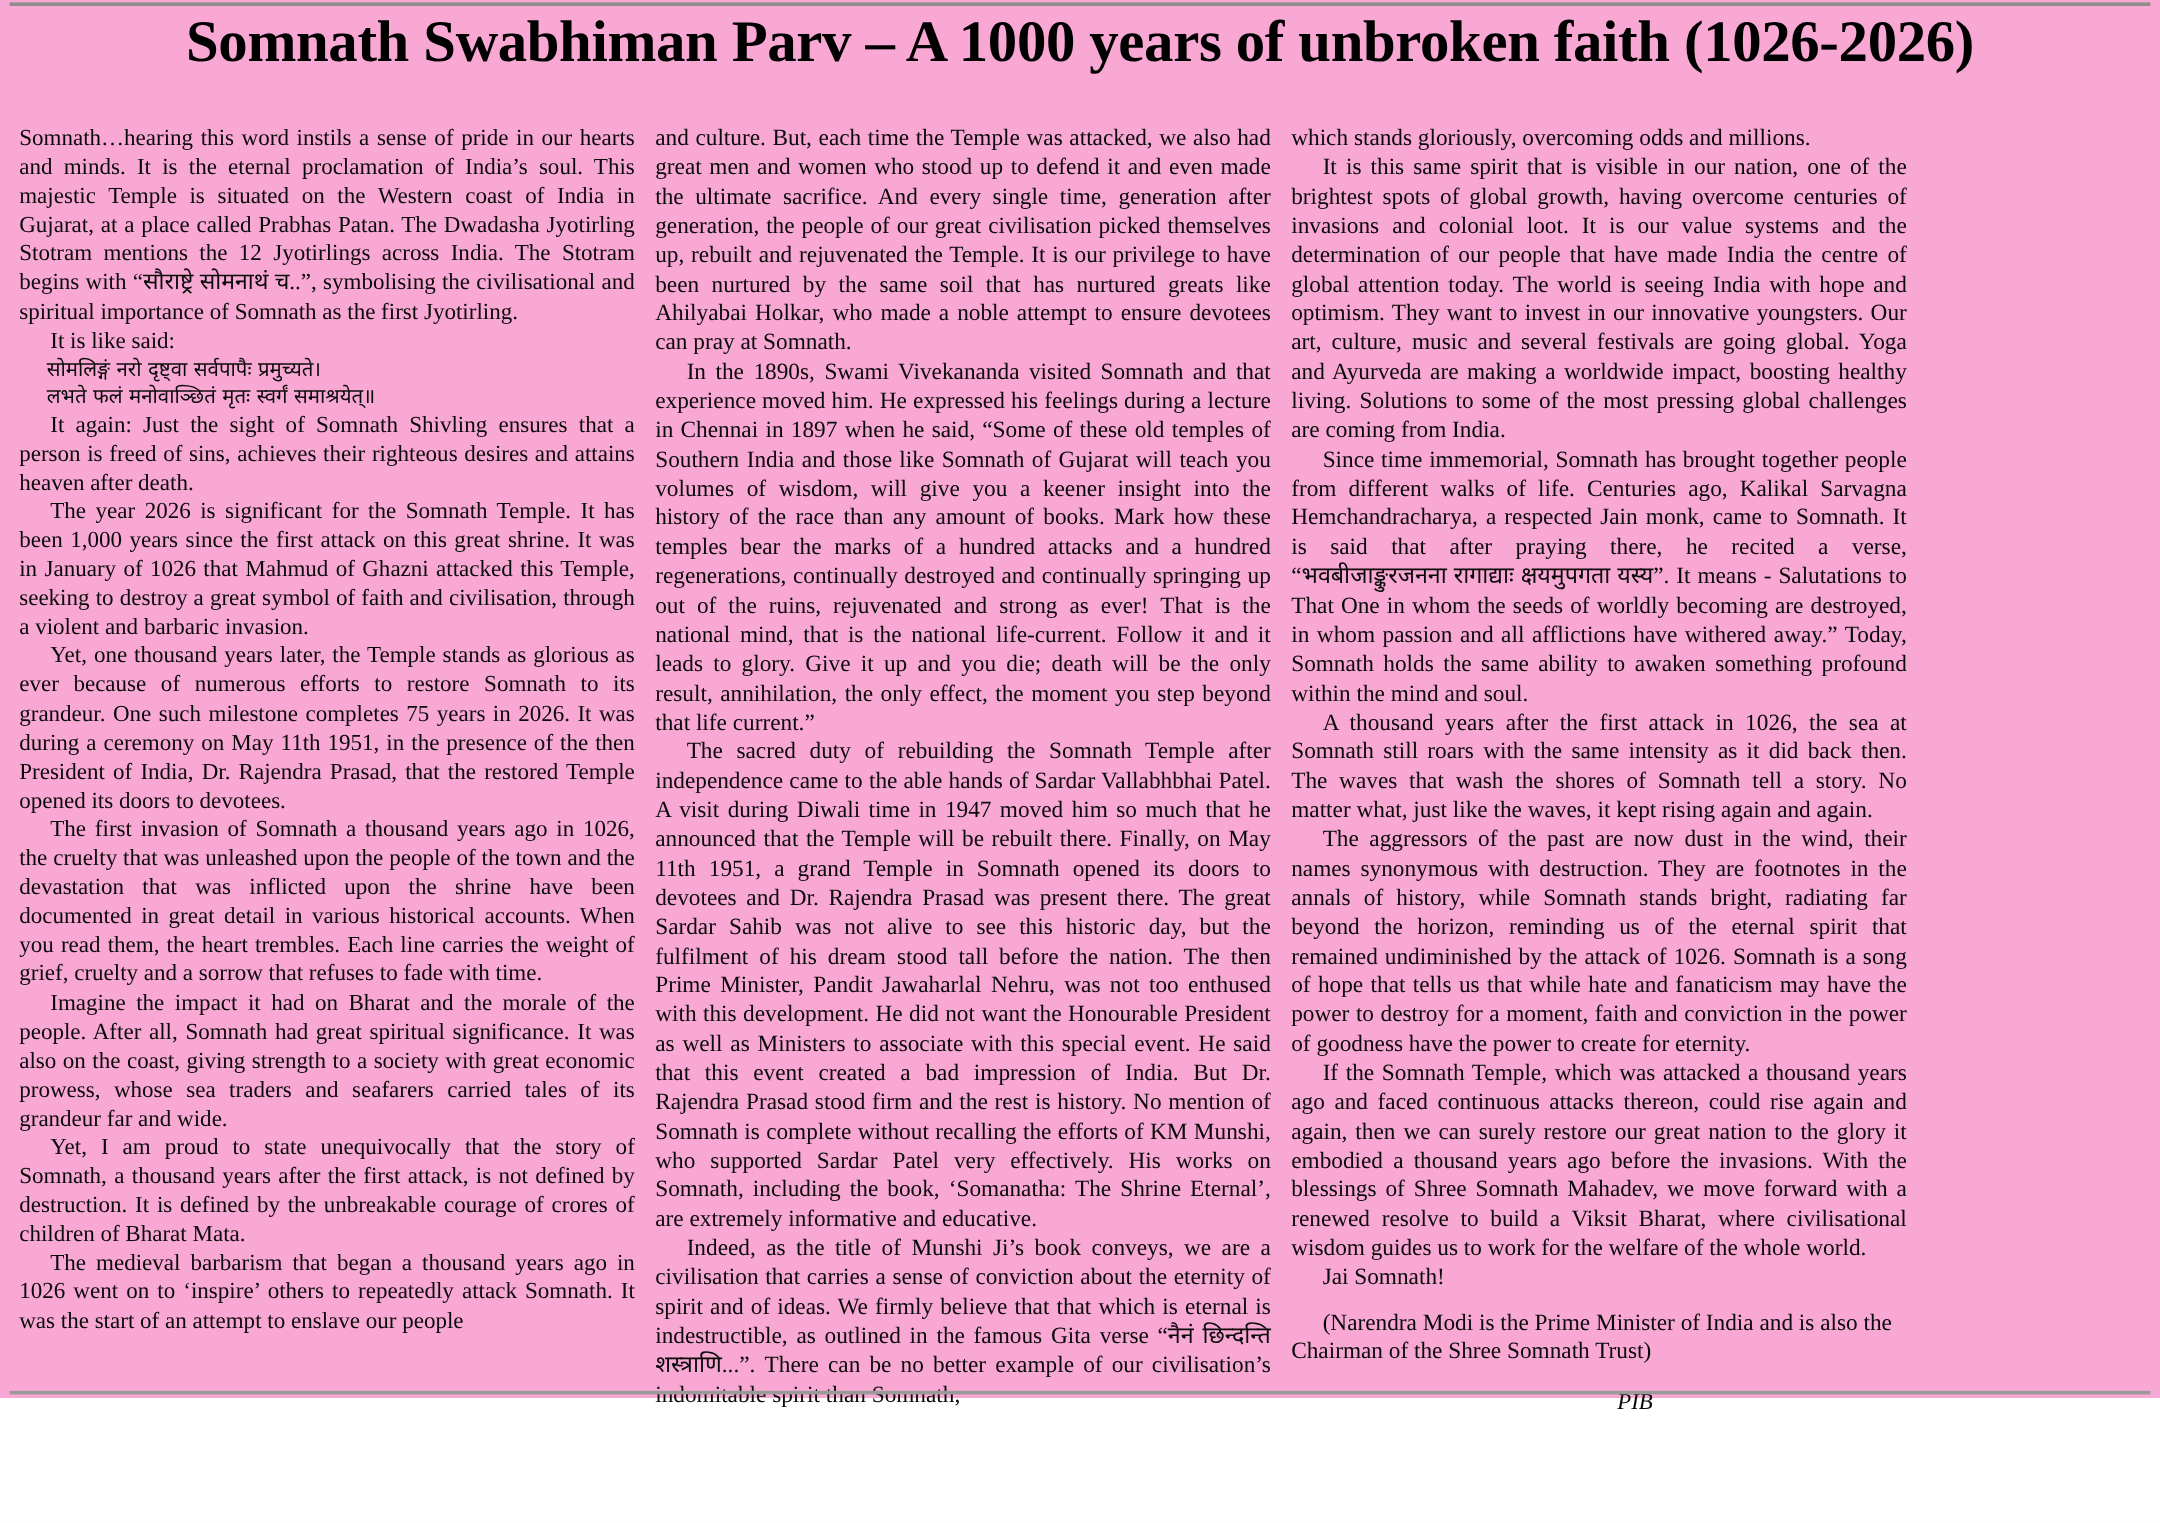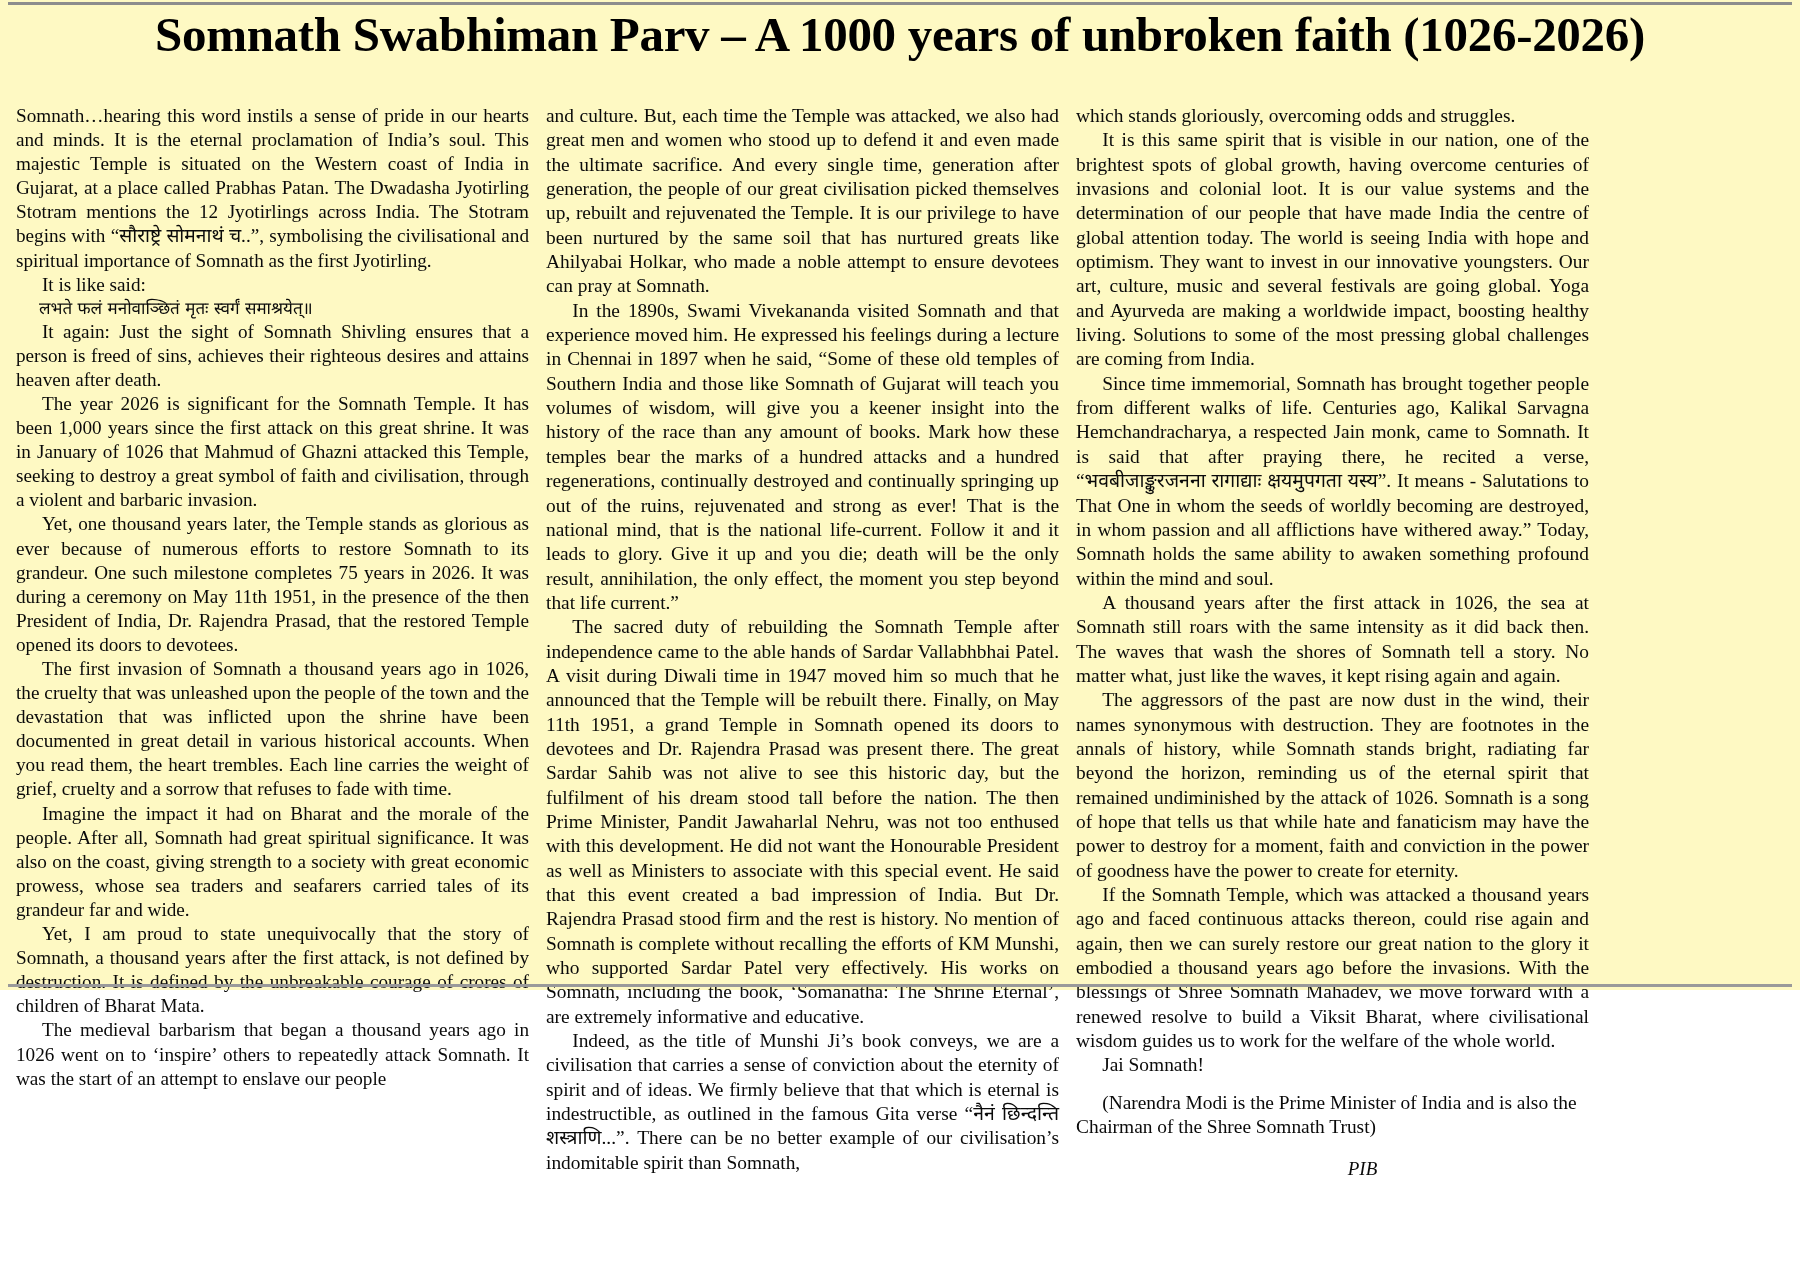--- a/index.html
+++ b/index.html
@@ -10,24 +10,24 @@
   body {
     width: 1800px;
     height: 1269px;
     overflow: hidden;
     font-family: "Liberation Serif", "DejaVu Serif", serif;
     color: #0a0a0a;
   }
   .page {
     position: relative;
     width: 1800px;
-    height: 990px;
+    height: 1165px;
     box-sizing: border-box;
     padding: 0;
-    background: #fef9c3;
+    background: #f9a8d4;
   }
   .rule-top {
     position: absolute;
     top: 2px;
     left: 8px;
     right: 8px;
     height: 3px;
     background: #8d8d8d;
   }
   .rule-bottom {
@@ -126,20 +126,21 @@
   <div class="rule-top"></div>
 
   <h1 class="headline">Somnath Swabhiman Parv – A 1000 years of unbroken faith (1026-2026)</h1>
 
   <div class="columns">
 
     <div class="col col1">
       <div class="body-text">
         <p class="noindent">Somnath…hearing this word instils a sense of pride in our hearts and minds. It is the eternal proclamation of India’s soul. This majestic Temple is situated on the Western coast of India in Gujarat, at a place called Prabhas Patan. The Dwadasha Jyotirling Stotram mentions the 12 Jyotirlings across India. The Stotram begins with “सौराष्ट्रे सोमनाथं च..”, symbolising the civilisational and spiritual importance of Somnath as the first Jyotirling.</p>
         <p>It is like said:</p>
+        <p class="verse dev">सोमलिङ्गं नरो दृष्ट्वा सर्वपापैः प्रमुच्यते।</p>
         <p class="verse dev">लभते फलं मनोवाञ्छितं मृतः स्वर्गं समाश्रयेत्॥</p>
         <p>It again: Just the sight of Somnath Shivling ensures that a person is freed of sins, achieves their righteous desires and attains heaven after death.</p>
         <p>The year 2026 is significant for the Somnath Temple. It has been 1,000 years since the first attack on this great shrine. It was in January of 1026 that Mahmud of Ghazni attacked this Temple, seeking to destroy a great symbol of faith and civilisation, through a violent and barbaric invasion.</p>
         <p>Yet, one thousand years later, the Temple stands as glorious as ever because of numerous efforts to restore Somnath to its grandeur. One such milestone completes 75 years in 2026. It was during a ceremony on May 11th 1951, in the presence of the then President of India, Dr. Rajendra Prasad, that the restored Temple opened its doors to devotees.</p>
         <p>The first invasion of Somnath a thousand years ago in 1026, the cruelty that was unleashed upon the people of the town and the devastation that was inflicted upon the shrine have been documented in great detail in various historical accounts. When you read them, the heart trembles. Each line carries the weight of grief, cruelty and a sorrow that refuses to fade with time.</p>
         <p>Imagine the impact it had on Bharat and the morale of the people. After all, Somnath had great spiritual significance. It was also on the coast, giving strength to a society with great economic prowess, whose sea traders and seafarers carried tales of its grandeur far and wide.</p>
         <p>Yet, I am proud to state unequivocally that the story of Somnath, a thousand years after the first attack, is not defined by destruction. It is defined by the unbreakable courage of crores of children of Bharat Mata.</p>
         <p>The medieval barbarism that began a thousand years ago in 1026 went on to ‘inspire’ others to repeatedly attack Somnath. It was the start of an attempt to enslave our people</p>
       </div>
     </div>
@@ -148,21 +149,21 @@
       <div class="body-text">
         <p class="noindent">and culture. But, each time the Temple was attacked, we also had great men and women who stood up to defend it and even made the ultimate sacrifice. And every single time, generation after generation, the people of our great civilisation picked themselves up, rebuilt and rejuvenated the Temple. It is our privilege to have been nurtured by the same soil that has nurtured greats like Ahilyabai Holkar, who made a noble attempt to ensure devotees can pray at Somnath.</p>
         <p>In the 1890s, Swami Vivekananda visited Somnath and that experience moved him. He expressed his feelings during a lecture in Chennai in 1897 when he said, “Some of these old temples of Southern India and those like Somnath of Gujarat will teach you volumes of wisdom, will give you a keener insight into the history of the race than any amount of books. Mark how these temples bear the marks of a hundred attacks and a hundred regenerations, continually destroyed and continually springing up out of the ruins, rejuvenated and strong as ever! That is the national mind, that is the national life-current. Follow it and it leads to glory. Give it up and you die; death will be the only result, annihilation, the only effect, the moment you step beyond that life current.”</p>
         <p>The sacred duty of rebuilding the Somnath Temple after independence came to the able hands of Sardar Vallabhbhai Patel. A visit during Diwali time in 1947 moved him so much that he announced that the Temple will be rebuilt there. Finally, on May 11th 1951, a grand Temple in Somnath opened its doors to devotees and Dr. Rajendra Prasad was present there. The great Sardar Sahib was not alive to see this historic day, but the fulfilment of his dream stood tall before the nation. The then Prime Minister, Pandit Jawaharlal Nehru, was not too enthused with this development. He did not want the Honourable President as well as Ministers to associate with this special event. He said that this event created a bad impression of India. But Dr. Rajendra Prasad stood firm and the rest is history. No mention of Somnath is complete without recalling the efforts of KM Munshi, who supported Sardar Patel very effectively. His works on Somnath, including the book, ‘Somanatha: The Shrine Eternal’, are extremely informative and educative.</p>
         <p>Indeed, as the title of Munshi Ji’s book conveys, we are a civilisation that carries a sense of conviction about the eternity of spirit and of ideas. We firmly believe that that which is eternal is indestructible, as outlined in the famous Gita verse “नैनं छिन्दन्ति शस्त्राणि...”. There can be no better example of our civilisation’s indomitable spirit than Somnath,</p>
       </div>
     </div>
 
     <div class="col col3">
       <div class="body-text">
-        <p class="noindent">which stands gloriously, overcoming odds and struggles.</p>
+        <p class="noindent">which stands gloriously, overcoming odds and millions.</p>
         <p>It is this same spirit that is visible in our nation, one of the brightest spots of global growth, having overcome centuries of invasions and colonial loot. It is our value systems and the determination of our people that have made India the centre of global attention today. The world is seeing India with hope and optimism. They want to invest in our innovative youngsters. Our art, culture, music and several festivals are going global. Yoga and Ayurveda are making a worldwide impact, boosting healthy living. Solutions to some of the most pressing global challenges are coming from India.</p>
         <p>Since time immemorial, Somnath has brought together people from different walks of life. Centuries ago, Kalikal Sarvagna Hemchandracharya, a respected Jain monk, came to Somnath. It is said that after praying there, he recited a verse, “भवबीजाङ्कुरजनना रागाद्याः क्षयमुपगता यस्य”. It means - Salutations to That One in whom the seeds of worldly becoming are destroyed, in whom passion and all afflictions have withered away.” Today, Somnath holds the same ability to awaken something profound within the mind and soul.</p>
         <p>A thousand years after the first attack in 1026, the sea at Somnath still roars with the same intensity as it did back then. The waves that wash the shores of Somnath tell a story. No matter what, just like the waves, it kept rising again and again.</p>
         <p>The aggressors of the past are now dust in the wind, their names synonymous with destruction. They are footnotes in the annals of history, while Somnath stands bright, radiating far beyond the horizon, reminding us of the eternal spirit that remained undiminished by the attack of 1026. Somnath is a song of hope that tells us that while hate and fanaticism may have the power to destroy for a moment, faith and conviction in the power of goodness have the power to create for eternity.</p>
         <p>If the Somnath Temple, which was attacked a thousand years ago and faced continuous attacks thereon, could rise again and again, then we can surely restore our great nation to the glory it embodied a thousand years ago before the invasions. With the blessings of Shree Somnath Mahadev, we move forward with a renewed resolve to build a Viksit Bharat, where civilisational wisdom guides us to work for the welfare of the whole world.</p>
         <p>Jai Somnath!</p>
       </div>
       <div class="credit">(Narendra Modi is the Prime Minister of India and is also the Chairman of the Shree Somnath Trust)</div>
       <div class="pib">PIB</div>
     </div>

